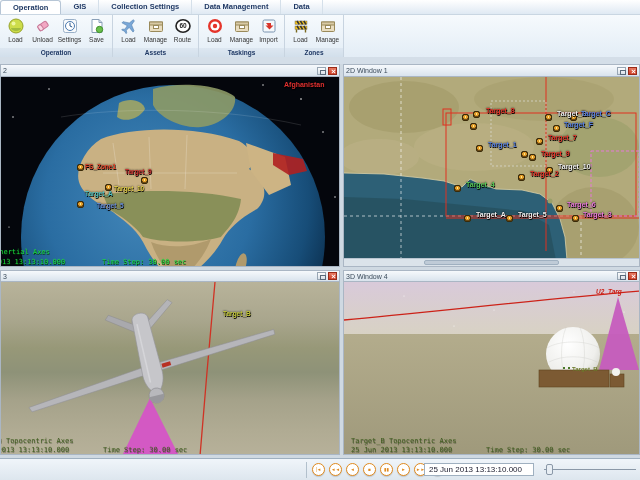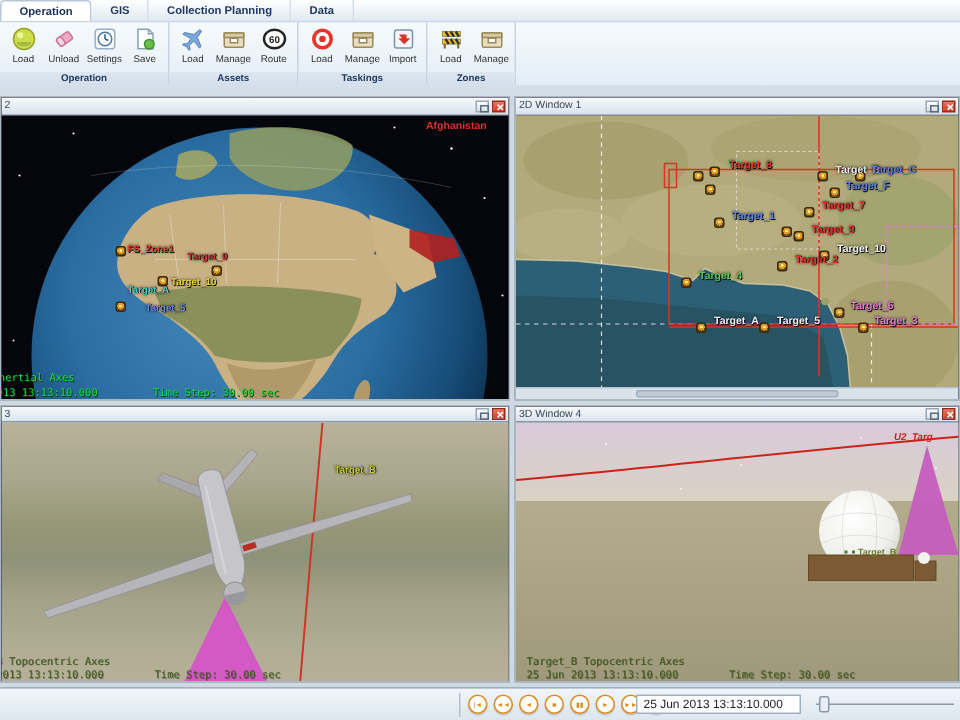--- a/index.html
+++ b/index.html
@@ -76,21 +76,22 @@
 </style>
 </head>
 <body>
 
 <div class="app">
 
   <div class="ribbon">
     <div class="tabs-row" id="tabsRow">
         <div class="tab active">Operation</div>
         <div class="tab">GIS</div>
-        <div class="tab">Collection Planning</div>
+        <div class="tab">Collection Settings</div>
+        <div class="tab">Data Management</div>
         <div class="tab">Data</div>
       </div>
     <div class="ribbon-body" id="ribbonBody">
         <div class="rgroup">
           <div class="rbtns">
             <div class="rbtn">
               <span class="ricon">
                 <svg viewBox="0 0 18 18">
                   <circle cx="9" cy="9" r="7" fill="#cddd4a" stroke="#97a32a"></circle>
                   <path d="M4,11 a5,3 0 0 0 10,0 Z" fill="#8fae3a" opacity="0.7"></path>

